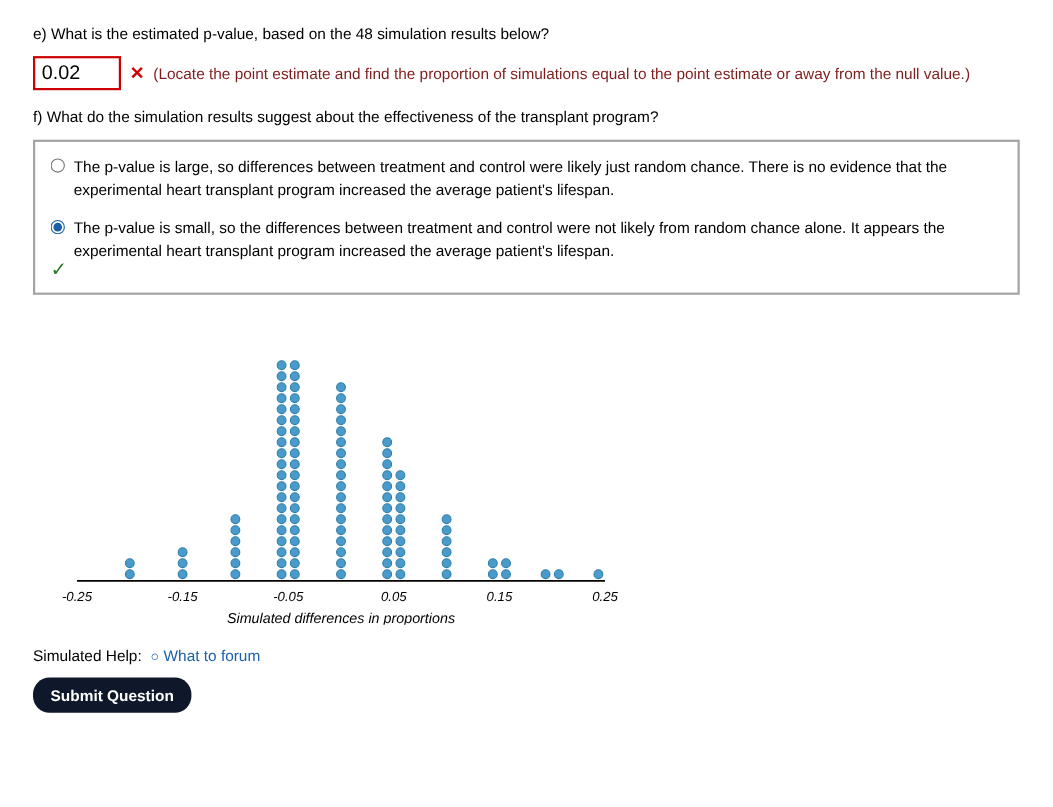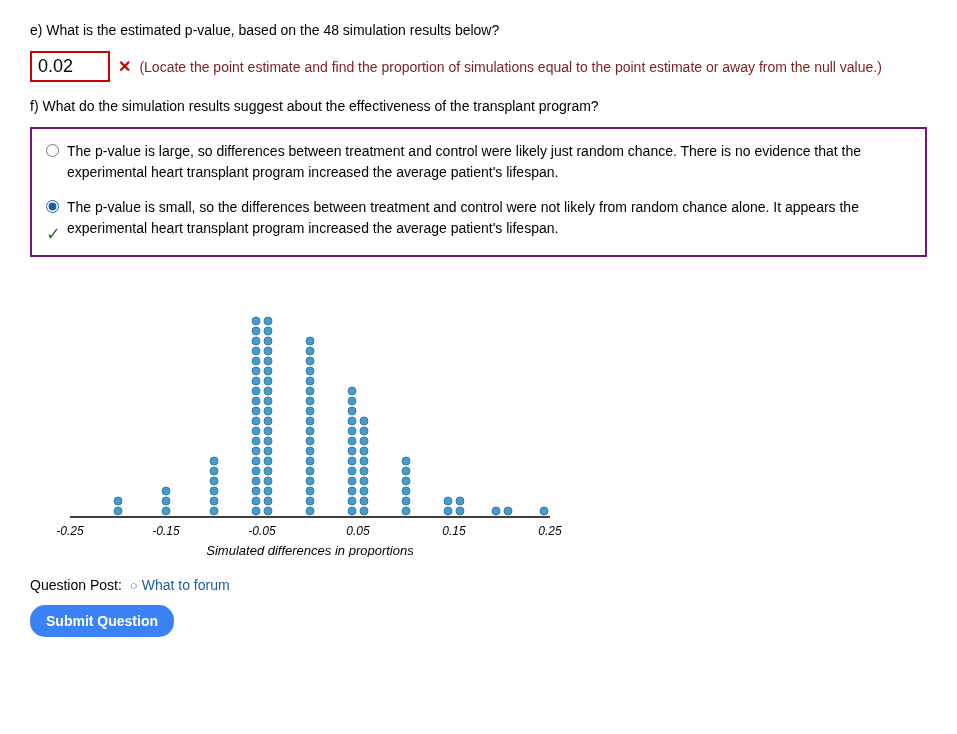--- a/index.html
+++ b/index.html
@@ -34,34 +34,34 @@
     }
     .hint-text {
       font-size: 14px;
       color: #7f1d1d;
     }
     .continuation-text {
       margin-bottom: 14px;
       line-height: 1.5;
     }
     .radio-box {
-      border: 2px solid #701a75;
+      border: 2px solid #a3a3a3;
       padding: 12px 14px;
       margin-bottom: 20px;
       position: relative;
     }
     .radio-option {
       display: flex;
       align-items: flex-start;
       gap: 8px;
       margin-bottom: 14px;
       line-height: 1.5;
     }
     .radio-option:last-of-type {
-      margin-bottom: 4px;
+      margin-bottom: 15px;
     }
     .radio-option input[type="radio"] {
       margin-top: 3px;
       flex-shrink: 0;
       accent-color: #1a5fa8;
     }
     .checkmark {
       position: absolute;
       bottom: 10px;
       left: 14px;
@@ -85,21 +85,21 @@
       color: #1a5fa8;
       text-decoration: none;
       display: flex;
       align-items: center;
       gap: 4px;
     }
     .forum-icon {
       font-size: 13px;
     }
     .submit-btn {
-      background: #3b82f6;
+      background: #0f172a;
       color: #fff;
       border: none;
       padding: 8px 16px;
       font-size: 14px;
       font-weight: bold;
       cursor: pointer;
       border-radius: 15px;
     }
     svg.dot-chart {
       display: block;
@@ -266,21 +266,21 @@
     <circle cx="466" cy="234" r="4" fill="#4a9acc" stroke="#3080aa"></circle>
     <circle cx="478" cy="234" r="4" fill="#4a9acc" stroke="#3080aa"></circle>
 
     <circle cx="514" cy="234" r="4" fill="#4a9acc" stroke="#3080aa"></circle>
 
   </svg>
 </div>
 
 
 <div class="question-help">
-  <span>Question Post:</span>
+  <span>Simulated Help:</span>
   <a href="#" class="post-forum-link">
     <span class="forum-icon">○</span>
     <span>What to forum</span>
   </a>
 </div>
 
 
 <button class="submit-btn">Submit Question</button>
 
 

